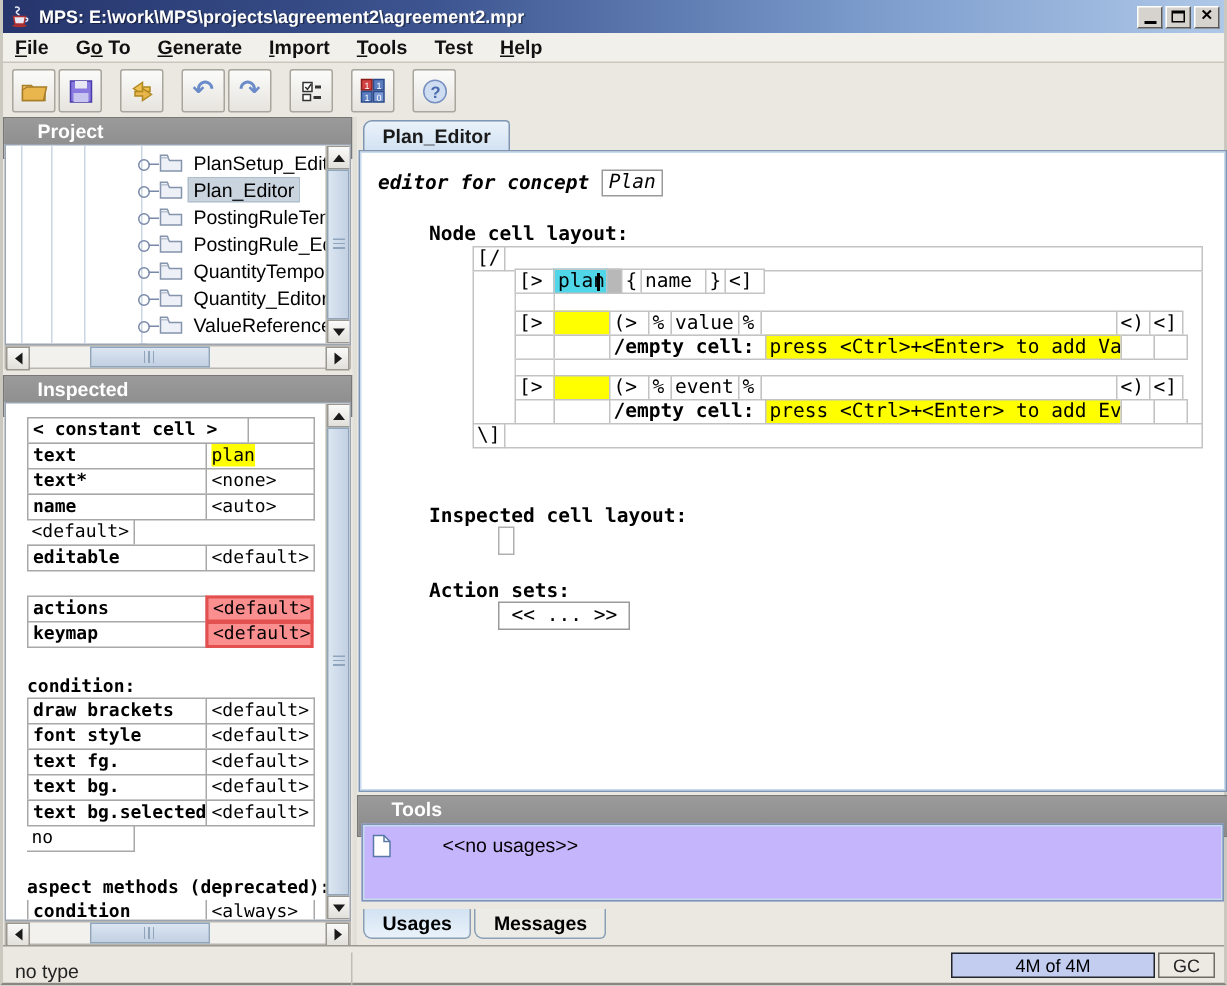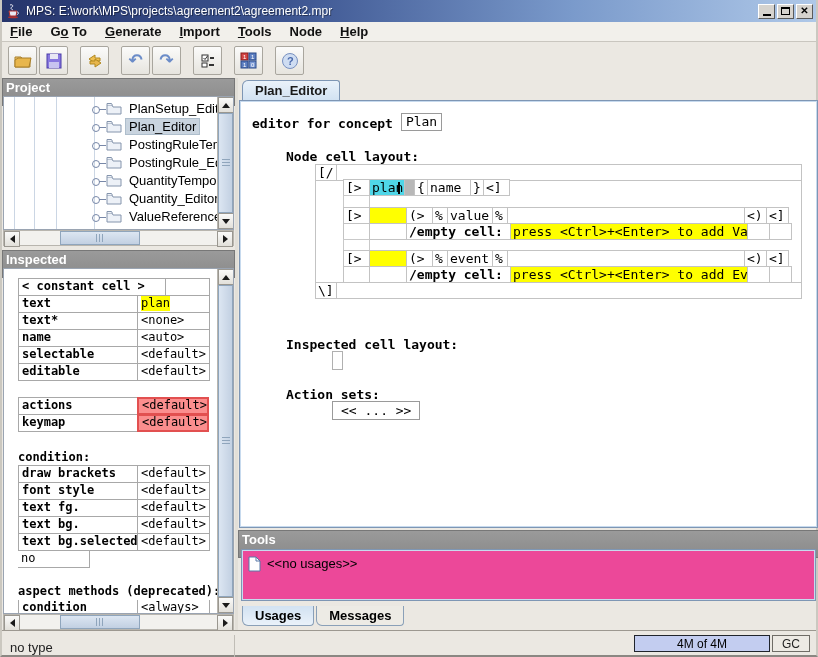--- a/index.html
+++ b/index.html
@@ -4,21 +4,21 @@
 <style>
   * { margin:0; padding:0; box-sizing:border-box; }
   html,body { width:818px; height:657px; overflow:hidden; }
   body { font-family:"Liberation Sans", sans-serif; background:#EBE8E2; position:relative; }
   #window { position:absolute; inset:0; border-left:2px solid #CBC8C0; border-right:2px solid #CBC8C0; border-bottom:2px solid #8A8782; background:#EBE8E2; }
 
   
   .titlebar { position:absolute; left:0; top:0; width:100%; height:22px;
     background:linear-gradient(90deg,#26356C 0%,#3C5490 35%,#7A9ACB 70%,#AFC8E8 100%);
     display:flex; align-items:center; padding:0 3px; }
-  .titlebar .title { color:#fff; font-weight:normal; font-size:12px; margin-left:5px; flex:1;
+  .titlebar .title { color:#fff; font-weight:bold; font-size:12px; margin-left:5px; flex:1;
     white-space:nowrap; overflow:hidden; text-shadow:1px 1px 0 rgba(0,0,0,.4); }
   .winbtns { display:flex; gap:2px; }
   .winbtn { width:17px; height:15px; background:#D6D3CE; border:1px solid;
     border-color:#fff #5A5A5A #5A5A5A #fff; font-size:10px; font-weight:bold; color:#000;
     display:flex; align-items:center; justify-content:center; line-height:1; }
   .winbtn .min-glyph { display:block; width:8px; height:2px; background:#000; margin-top:8px; }
   .winbtn .max-glyph { display:block; width:9px; height:8px; border:1px solid #000; border-top:2px solid #000; }
 
   
   .menubar { position:absolute; left:0; top:22px; width:100%; height:20px; background:#F2F0EB;
@@ -30,21 +30,21 @@
   .toolbar { position:absolute; left:0; top:43px; width:100%; height:35px; background:#EBE8E2;
     display:flex; align-items:center; padding-left:6px; }
   .tb-group { display:flex; gap:2px; margin-right:12px; }
   .tb-btn { width:29px; height:29px; background:linear-gradient(#FBFBFA,#E6E4DE);
     border:1px solid #A9A69E; border-radius:2px; display:flex; align-items:center; justify-content:center; }
   .tb-btn svg { display:block; }
   .arrow-glyph { font-size:17px; font-weight:bold; color:#6B8CC8; line-height:1; font-family:"DejaVu Sans", sans-serif; }
 
   
   .panel-header { background:linear-gradient(#9A9A9A,#8A8A8A); color:#fff; font-weight:bold;
-    font-size:13px; padding:1px 3px; height:28px; border:1px solid #777; }
+    font-size:13px; padding:1px 22px; height:28px; border:1px solid #777; }
 
   
   #project-panel { position:absolute; left:0; top:78px; width:233px; height:168px; }
   #project-tree { position:absolute; left:1px; top:18px; right:1px; height:134px; background:#fff;
     border:1px solid #9AA4B2; overflow:hidden; }
   .guide { position:absolute; top:0; bottom:0; width:1px; background:#CBD6E4; }
   .tree-rows { position:absolute; left:0; top:2px; right:17px; }
   .tree-row { height:18px; display:flex; align-items:center; padding-left:88px; white-space:nowrap; }
   .connector { width:14px; height:7px; position:relative; flex:0 0 14px; }
   .connector::before { content:""; position:absolute; left:0; top:1px; width:6px; height:6px;
@@ -93,21 +93,21 @@
   .vsplit { position:absolute; left:233px; top:78px; width:3px; bottom:25px; background:#E2DFD8; }
 
   
   #tabstrip { position:absolute; left:236px; top:80px; width:582px; height:20px; }
   .ed-tab { position:absolute; left:4px; bottom:0; height:20px; padding:2px 12px 0 12px;
     background:linear-gradient(#EAF2FA,#D2E2F2); border:1px solid #7E96B4; border-bottom:none;
     border-radius:6px 3px 0 0; font-size:13px; font-weight:bold; color:#1a1a1a; }
   #editor-panel { position:absolute; left:237px; top:100px; width:579px; height:428px; background:#fff;
     border:1px solid #7E96B4; box-shadow:inset 0 0 0 1px #C7DAEE; font-family:"DejaVu Sans Mono", monospace;
     font-size:13px; color:#000; }
-  .ed-line1 { position:absolute; left:12px; top:12px; display:flex; align-items:flex-end; }
+  .ed-line1 { position:absolute; left:12px; top:12px; display:flex; align-items:center;font-style:italic; }
   .ed-line1 .b { font-weight:bold; }
   .concept-box { border:1px solid #9a9a9a; padding:0 4px; margin-left:8px; line-height:16px; }
   .ed-label { position:absolute; font-weight:bold; }
 
   .cellgrid { position:absolute; left:75px; top:64px; width:487px; }
   .crow { display:flex; }
   .cell { border:1px solid #C3C3C3; margin-left:-1px; margin-top:-1px; padding:0 2px; height:17px;
     line-height:15px; white-space:nowrap; background:#fff; }
   .crow .cell:first-child { margin-left:0; }
   .cmid { border-left:1px solid #C3C3C3; border-right:1px solid #C3C3C3; margin-top:-1px; }
@@ -117,22 +117,22 @@
   .cell.grayblk { background:#B8B8B8; width:11px; }
   .cell.yellow { background:#FFFF00; }
   .cell.hint { background:#FFFF00; }
   .cell.spacer { border-color:#C9C9C9; }
 
   .mini-empty-cell { position:absolute; left:92px; top:250px; width:11px; height:19px; border:1px solid #B0B0B0; }
   .action-box { position:absolute; left:92px; top:300px; border:1px solid #9a9a9a; padding:1px 8px; }
 
   
   #tools-panel { position:absolute; left:236px; top:530px; width:582px; height:100px; }
-  #tools-body { position:absolute; left:3px; top:19px; width:575px; height:52px; background:#ec4899;
-    border:1px solid #7E96B4; box-shadow:inset 0 0 0 1px #C7DAEE; display:flex; align-items:flex-start; padding:6px; }
+  #tools-body { position:absolute; left:3px; top:19px; width:575px; height:52px; background:#c4b5fd;
+    border:1px solid #7E96B4; box-shadow:inset 0 0 0 1px #C7DAEE; display:flex; align-items:flex-start; padding:6px;gap:28px; }
   .usages-text { font-size:13px; color:#000; margin-left:6px; }
   .btabs { position:absolute; left:4px; top:76px; display:flex; }
   .btab { height:20px; padding:2px 12px 0; font-size:13px; font-weight:bold; border:1px solid #8AA0B8;
     border-top:none; border-radius:0 0 4px 6px; margin-right:2px; background:#EDEBE5; }
   .btab.active { background:linear-gradient(#D2E2F2,#EAF2FA); }
 
   
   #statusbar { position:absolute; left:0; bottom:0; width:100%; height:25px; background:#EBE8E2;
     border-top:1px solid #9C9890; }
   .status-left { position:absolute; left:0; top:4px; width:233px; height:100%; border-right:1px solid #C0BDB6;
@@ -165,21 +165,21 @@
       <span class="winbtn">✕</span>
     </span>
   </div>
 
   <div class="menubar">
     <span class="menu-item"><span></span><span class="u">F</span><span>ile</span></span>
     <span class="menu-item"><span>G</span><span class="u">o</span><span> To</span></span>
     <span class="menu-item"><span></span><span class="u">G</span><span>enerate</span></span>
     <span class="menu-item"><span></span><span class="u">I</span><span>mport</span></span>
     <span class="menu-item"><span></span><span class="u">T</span><span>ools</span></span>
-    <span class="menu-item"><span>Node</span><span class="u"></span><span></span></span>
+    <span class="menu-item"><span>Test</span><span class="u"></span><span></span></span>
     <span class="menu-item"><span></span><span class="u">H</span><span>elp</span></span>
   </div>
 
   <div class="toolbar">
     <span class="tb-group">
       <span class="tb-btn">
         <svg width="18" height="14" viewBox="0 0 18 14">
           <path d="M1 3h6l1.5 2H16v8H1z" fill="#F2CC7A" stroke="#A87E28"></path>
           <path d="M1 6l3-2h13l-2 9H1z" fill="#E8B64C" stroke="#A87E28"></path>
         </svg>
@@ -355,21 +355,20 @@
         </div>
         <div class="insp-row">
           <span class="insp-key">text*</span>
           <span class="insp-val">&lt;none&gt;</span>
         </div>
         <div class="insp-row">
           <span class="insp-key">name</span>
           <span class="insp-val">&lt;auto&gt;</span>
         </div>
         <div class="insp-row">
-          <span class="insp-key">selectable</span>
           <span class="insp-val">&lt;default&gt;</span>
         </div>
         <div class="insp-row">
           <span class="insp-key">editable</span>
           <span class="insp-val">&lt;default&gt;</span>
         </div>
         <div class="insp-gap"></div>
         <div class="insp-row">
           <span class="insp-key">actions</span>
           <span class="insp-val red">&lt;default&gt;</span>

